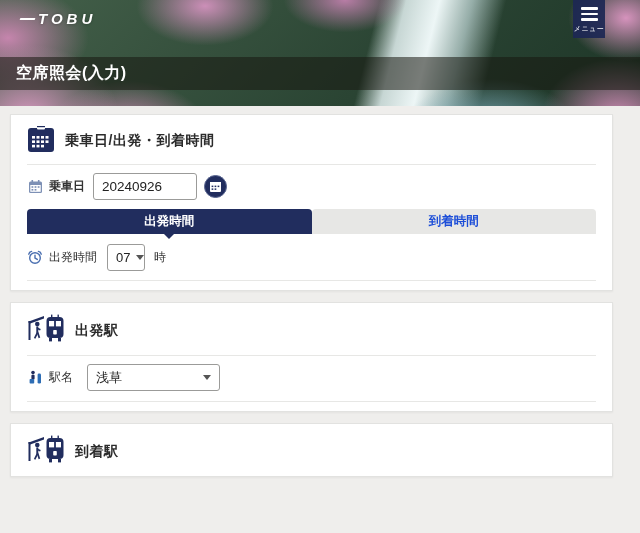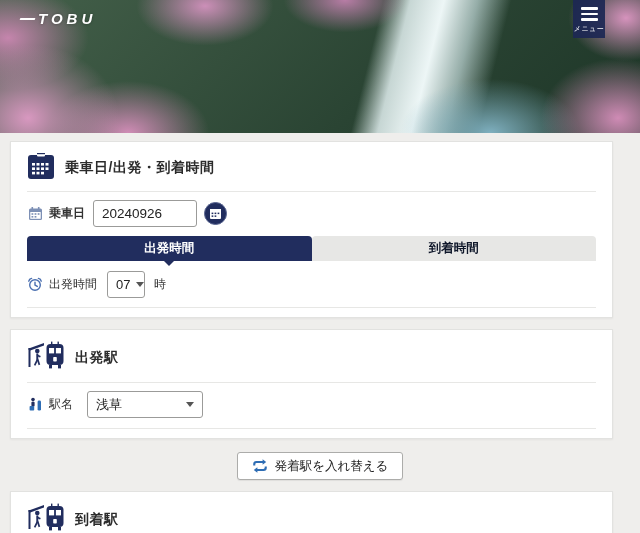--- a/index.html
+++ b/index.html
@@ -1,21 +1,21 @@
 <!DOCTYPE html>
 <html><head>
 <meta charset="utf-8">
 <style>
   * { margin:0; padding:0; box-sizing:border-box; }
   html,body { background:#e9e9e7; }
   body { font-family:"Liberation Sans","DejaVu Sans",sans-serif; }
   .page { position:relative; width:640px; height:533px; background:#efeeec; overflow:hidden; margin:0 auto; }
 
   
-  .hero { position:relative; width:640px; height:133px; overflow:hidden;
+  .hero { position:relative; width:640px; height:106px; overflow:hidden;
     background-color:#2c4632;
     background-image:
       radial-gradient(ellipse 80px 60px at 626px 18px,  #d693bd 0%, rgba(214,147,189,0) 72%),
       radial-gradient(ellipse 110px 85px at 618px 118px,#cf8bb5 0%, rgba(207,139,181,0) 70%),
       radial-gradient(ellipse 130px 105px at 28px 118px,#d898c0 0%, rgba(216,152,192,0) 70%),
       radial-gradient(ellipse 115px 75px at 8px 38px,   #c585ad 0%, rgba(197,133,173,0) 70%),
       radial-gradient(ellipse 95px 55px at 205px 6px,   #cc8fb8 0%, rgba(204,143,184,0) 72%),
       radial-gradient(ellipse 85px 45px at 345px 0px,   #b87da6 0%, rgba(184,125,166,0) 72%),
       radial-gradient(ellipse 125px 80px at 128px 133px,#d08cb6 0%, rgba(208,140,182,0) 65%),
       radial-gradient(ellipse 150px 90px at 490px 133px,#7fb0c0 0%, rgba(127,176,192,0) 60%),
@@ -48,31 +48,31 @@
 
   .date-row { margin-top:8px; height:27px; }
   .date-row label { width:44px;font-weight:bold; }
   .date-input { width:104px; height:27px; border:1px solid #9b9b99; border-radius:3px; font-size:13.5px;
     padding:0 8px; color:#222; font-family:inherit; outline:none; }
   .cal-btn { width:23px; height:23px; border-radius:50%; background:#212d5e; border:1px solid #5a6691;
     margin-left:7px; display:flex; align-items:center; justify-content:center; cursor:pointer; padding:0; }
 
   .tabs { display:flex; margin-top:9px; }
   .tab { position:relative; width:50%; height:25px; display:flex; align-items:center; justify-content:center;
-    font-size:12.5px; cursor:pointer; background:#e7e7e5; color:#0f172a; border-radius:4px 4px 0 0; font-weight:bold; }
+    font-size:12.5px; cursor:pointer; background:#e7e7e5; color:#1d4ed8; border-radius:4px 4px 0 0; font-weight:bold; }
   .tab.active { background:#212d5e; color:#fff; }
   .tab .notch { position:absolute; left:50%; bottom:-5px; margin-left:-5px; width:0; height:0;
     border-left:5px solid transparent; border-right:5px solid transparent; border-top:5px solid #212d5e; }
 
   .time-row { margin-top:10px; height:26px; }
   .time-row label { width:58px; }
   .select { height:27px; border:1px solid #9b9b99; border-radius:3px; background:#fff; display:flex;
     align-items:center; font-size:13px; color:#222; padding:0 8px; cursor:pointer; justify-content:space-between; }
   .sel-time { width:38px; }
-  .sel-station { width:116px; }
+  .sel-station { width:133px; }
   .arrow { width:0; height:0; border-left:4.5px solid transparent; border-right:4.5px solid transparent;
     border-top:5.5px solid #555; margin-left:6px; }
   .unit { font-size:12px; color:#333; margin-left:9px; }
   .pad-btm { height:9px; }
   .hr-btm { margin-top:10px; }
 
   .station-row { margin-top:8px; height:27px;font-family:Liberation Serif, serif; }
   .station-row label { width:38px; }
 
   .swap-btn { display:flex; align-items:center; gap:7px; margin:13px auto 0; padding:0 14px; height:28px;
@@ -90,20 +90,23 @@
       <span>TOBU</span>
     </div>
     <button class="menu-btn">
       <span class="bars">
           <i></i>
           <i></i>
           <i></i>
         </span>
       <span class="menu-label">メニュー</span>
     </button>
+    <div class="title-bar">
+      <h1>空席照会(入力)</h1>
+    </div>
   </header>
 
   <section class="card card-datetime">
     <div class="card-head">
       <span>
         <svg width="28" height="28" viewBox="0 0 28 28">
           <rect x="1" y="3" width="26" height="24" rx="3" fill="#212d5e"></rect>
           <rect x="10" y="1" width="8" height="3.4" rx="1" fill="#fff"></rect>
           <rect x="10" y="1" width="8" height="1.2" fill="#212d5e"></rect>
           <g fill="#fff">
@@ -226,27 +229,20 @@
       <label>駅名</label>
       <div class="select sel-station">
         <span>浅草</span>
         <i class="arrow"></i>
       </div>
     </div>
     <div class="hr hr-btm"></div>
     <div class="pad-btm"></div>
   </section>
 
-  <button class="swap-btn">
-    <svg width="16" height="16" viewBox="0 0 16 16">
-      <path d="M10.6 1.2 L14.2 4 L10.6 6.8 V5.1 H4.6 A1.3 1.3 0 0 0 3.3 6.4 V7.4 H1.2 V6.2 A3.2 3.2 0 0 1 4.4 3 H10.6 Z" fill="#2e6db4"></path>
-      <path d="M5.4 14.8 L1.8 12 L5.4 9.2 V10.9 H11.4 A1.3 1.3 0 0 0 12.7 9.6 V8.6 H14.8 V9.8 A3.2 3.2 0 0 1 11.6 13 H5.4 Z" fill="#2e6db4"></path>
-    </svg>
-    <span>発着駅を入れ替える</span>
-  </button>
 
   <section class="card card-mid">
     <div class="card-head">
       <span>
         <svg width="38" height="31" viewBox="0 0 38 31">
           <g fill="#212d5e">
             <rect x="1.5" y="8" width="2" height="19"></rect>
             <polygon points="1,8.8 17,3 17,5.4 2.6,10.8"></polygon>
             <circle cx="10.3" cy="11" r="2.3"></circle>
             <rect x="9.3" y="13.4" width="2" height="6.5"></rect>

